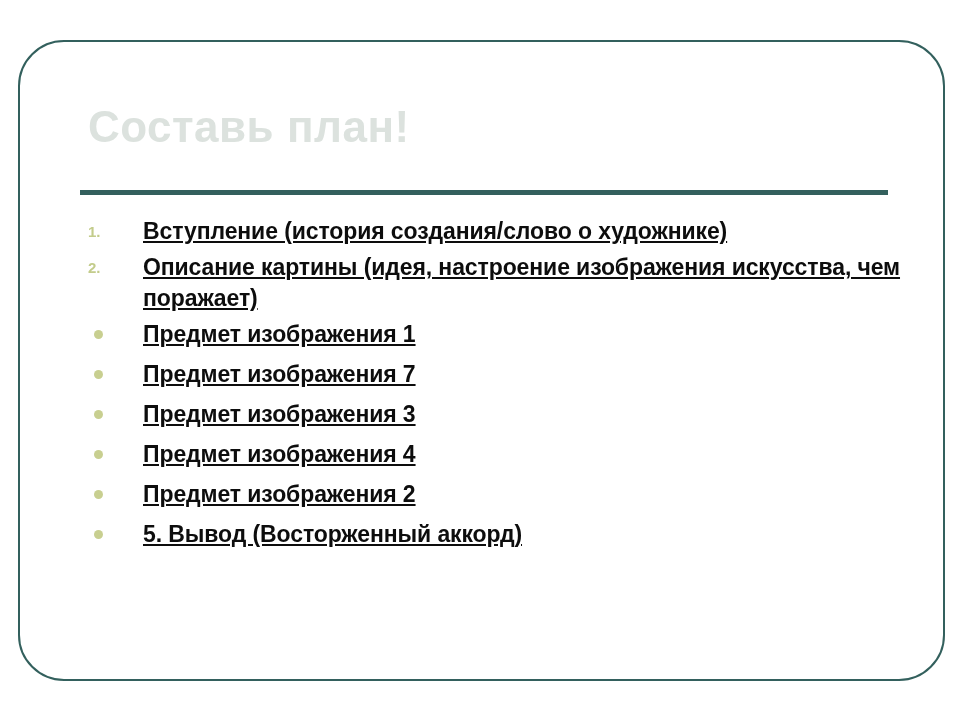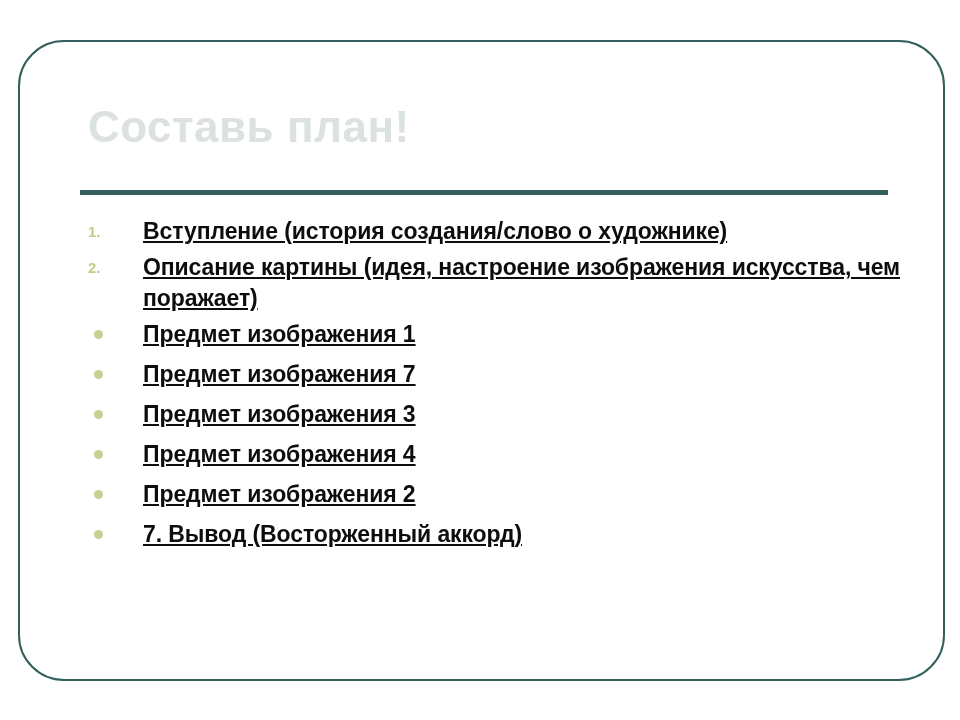--- a/index.html
+++ b/index.html
@@ -160,17 +160,17 @@
       <li class="list-item bulleted">
         <span class="marker-bullet"></span>
         <span class="item-text">Предмет изображения 4</span>
       </li>
       <li class="list-item bulleted">
         <span class="marker-bullet"></span>
         <span class="item-text">Предмет изображения 2</span>
       </li>
       <li class="list-item bulleted">
         <span class="marker-bullet"></span>
-        <span class="item-text">7. Вывод (Восторженный аккорд)</span>
+        <span class="item-text">5. Вывод (Восторженный аккорд)</span>
       </li>
     </ul>
 
 </div>
 
 </body></html>

